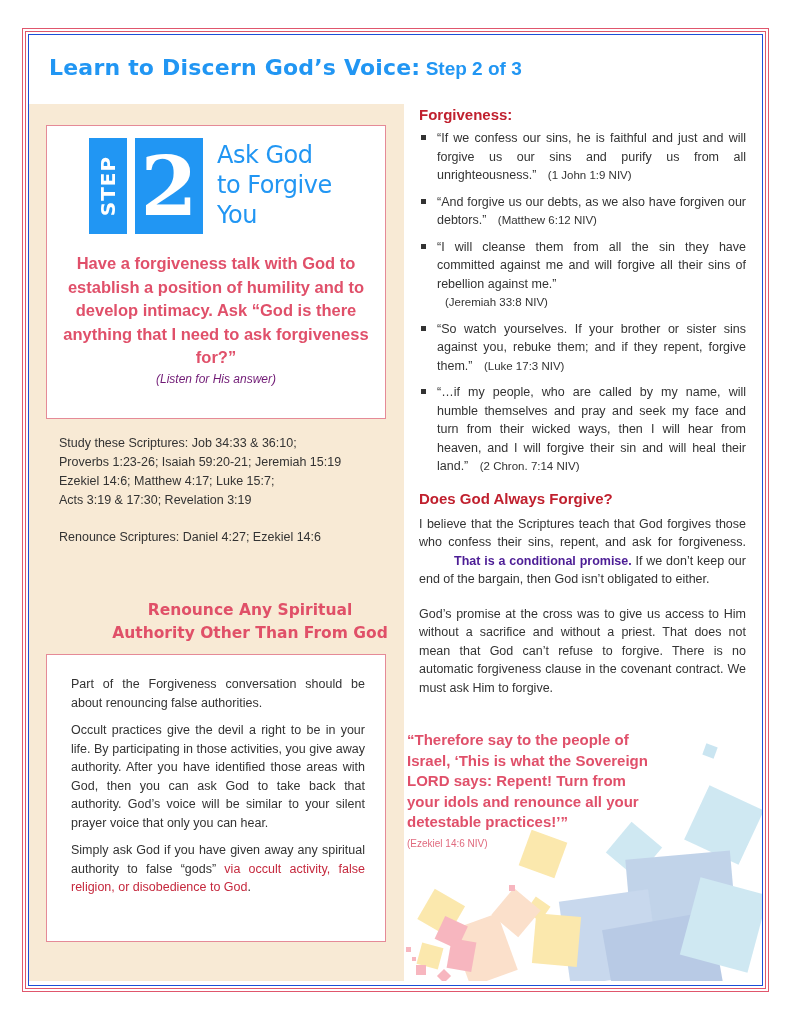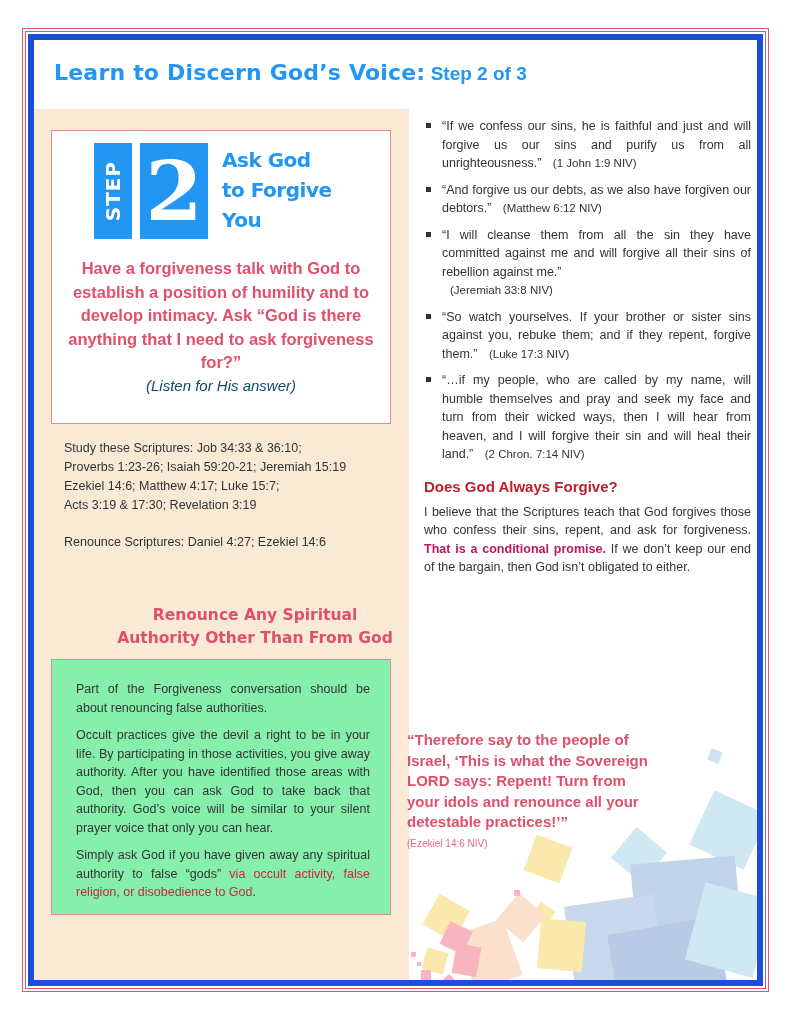--- a/index.html
+++ b/index.html
@@ -1,44 +1,44 @@
 <!DOCTYPE html>
 <html><head>
 <meta charset="utf-8">
 <style>
   html, body { margin:0; padding:0; background:#ffffff; }
   body { width:791px; height:1023px; position:relative; overflow:hidden; font-family:"Liberation Sans", sans-serif; color:#262626; }
   .frame-outer { position:absolute; left:22px; top:28px; width:747px; height:964px; border:1px solid #e0566c; box-sizing:border-box; }
   .frame-mid { position:absolute; left:25px; top:31px; width:741px; height:958px; border:1px solid #e0566c; box-sizing:border-box; }
-  .frame-thick { position:absolute; left:28px; top:34px; width:735px; height:952px; border:6px solid #1d4ed8; box-sizing:border-box; background:#fff; overflow:hidden; }
+  .frame-thick { position:absolute; left:28px; top:34px; width:735px; height:952px; border:1px solid #1d4ed8; box-sizing:border-box; background:#fff; overflow:hidden; }
   .title { position:absolute; left:20px; top:20px; white-space:nowrap; font-family:"DejaVu Sans", sans-serif; font-weight:bold; color:#2196f3; }
   .title .main { font-size:22px; letter-spacing:0.2px; }
   .title .sub { font-size:19px; font-weight:bold; font-family:"Liberation Sans", sans-serif; }
   .left-panel { position:absolute; left:0; top:69px; width:375px; height:877px; background:#f8ead5; }
   .step-box { position:absolute; left:17px; top:21px; width:340px; height:294px; background:#fff; border:1px solid #e58a97; box-sizing:border-box; }
   .step-badge { position:absolute; left:42px; top:12px; width:38px; height:96px; background:#2196f3; }
   .step-badge span { position:absolute; left:50%; top:50%; transform:translate(-50%,-50%) rotate(-90deg); color:#fff; font-weight:bold; font-size:20px; font-family:"DejaVu Sans", sans-serif; letter-spacing:1px; }
   .step-num { position:absolute; left:88px; top:12px; width:68px; height:96px; background:#2196f3; color:#fff; font-family:"DejaVu Serif", serif; font-size:82px; font-weight:bold; line-height:96px; text-align:center; }
-  .step-title { position:absolute; left:170px; top:14px; color:#2196f3; font-family:"DejaVu Sans", sans-serif; font-weight:bold; font-size:20px; line-height:30px; letter-spacing:-0.5px; }
+  .step-title { position:absolute; left:170px; top:14px; color:#2196f3; font-family:"DejaVu Sans", sans-serif; font-weight:normal; font-size:24px; line-height:30px; letter-spacing:-0.5px; }
   .step-lead { position:absolute; left:8px; right:8px; top:126px; text-align:center; color:#e0506a; font-weight:bold; font-size:16.5px; line-height:23.5px; }
-  .step-listen { position:absolute; left:0; right:0; top:246px; text-align:center; color:#0c4a6e; font-style:italic; font-size:15px; }
+  .step-listen { position:absolute; left:0; right:0; top:246px; text-align:center; color:#701a75; font-style:italic; font-size:12px; }
   .bible-text { position:absolute; left:30px; top:330px; width:320px; font-size:12.5px; line-height:19px; color:#333; }
   .bible-text p { margin:0 0 8px 0; }
   .renounce-heading { position:absolute; left:0; width:442px; top:495px; text-align:center; color:#e05068; font-family:"DejaVu Sans", sans-serif; font-weight:bold; font-size:15.5px; line-height:23px; }
-  .renounce-box { position:absolute; left:17px; top:550px; width:340px; height:256px; background:#86efac; border:1px solid #e58a97; box-sizing:border-box; padding:20px 20px 0 24px; font-size:12.5px; line-height:18.5px; color:#333; text-align:justify; }
+  .renounce-box { position:absolute; left:17px; top:550px; width:340px; height:288px; background:#ffffff; border:1px solid #e58a97; box-sizing:border-box; padding:20px 20px 0 24px; font-size:12.5px; line-height:18.5px; color:#333; text-align:justify; }
   .renounce-box p { margin:0 0 9px 0; }
   .red { color:#c5283d; }
   .right-col { position:absolute; left:390px; top:71px; width:327px; }
   .sec-head { color:#c0202e; font-weight:bold; font-size:15px; margin:0; }
   ul.verses { list-style:none; margin:6px 0 0 0; padding:0; }
   ul.verses li { position:relative; padding-left:18px; font-size:12.5px; line-height:18.5px; color:#333; text-align:justify; margin-bottom:8px; }
   ul.verses li .bullet { position:absolute; left:2px; top:6px; width:5px; height:5px; background:#333; }
   .ref { font-size:11.5px;padding-left:8px; }
   .para { font-size:12.5px; line-height:18.5px; color:#333; text-align:justify; margin:8px 0 16px 0; }
-  .bold-red { color:#be185d; font-weight:bold; }
+  .bold-red { color:#4c1d95; font-weight:bold;margin-left:35px; }
   .quote { position:absolute; left:407px; top:730px; width:250px; color:#e0506a; font-weight:bold; font-size:15px; line-height:20.5px; z-index:2; }
   .quote-ref { color:#e06a7e; font-size:10px; font-weight:normal; display:block; margin-top:1px; }
   .deco { position:absolute; left:375px; top:700px; width:360px; height:246px; z-index:1; }
 </style>
 </head>
 <body>
 
 <div class="frame-outer"></div>
 <div class="frame-mid"></div>
 <div class="frame-thick">
@@ -78,30 +78,32 @@
     </div>
 
     <div class="renounce-box">
       <p>Part of the Forgiveness conversation should be about renouncing false authorities.</p>
       <p>Occult practices give the devil a right to be in your life. By participating in those activities, you give away authority. After you have identified those areas with God, then you can ask God to take back that authority. God’s voice will be similar to your silent prayer voice that only you can hear.</p>
       <p><span>Simply ask God if you have given away any spiritual authority to false “gods” </span><span class="red">via occult activity, false religion, or disobedience to God</span><span>.</span></p>
     </div>
   </div>
 
   <div class="right-col">
+    <h3 class="sec-head">Forgiveness:</h3>
     <ul class="verses">
       <li><span class="bullet"></span><span>“If we confess our sins, he is faithful and just and will forgive us our sins and purify us from all unrighteousness.” </span><span class="ref">(1 John 1:9 NIV)</span></li>
       <li><span class="bullet"></span><span> “And forgive us our debts, as we also have forgiven our debtors.” </span><span class="ref">(Matthew 6:12 NIV)</span></li>
       <li><span class="bullet"></span><span> “I will cleanse them from all the sin they have committed against me and will forgive all their sins of rebellion against me.” </span><br><span class="ref">(Jeremiah 33:8 NIV)</span></li>
       <li><span class="bullet"></span><span> “So watch yourselves. If your brother or sister sins against you, rebuke them; and if they repent, forgive them.” </span><span class="ref">(Luke 17:3 NIV)</span></li>
       <li><span class="bullet"></span><span>“…if my people, who are called by my name, will humble themselves and pray and seek my face and turn from their wicked ways, then I will hear from heaven, and I will forgive their sin and will heal their land.” </span><span class="ref">(2 Chron. 7:14 NIV)</span></li>
     </ul>
 
     <h3 class="sec-head" style="margin-top:14px;">Does God Always Forgive?</h3>
     <p class="para"><span>I believe that the Scriptures teach that God forgives those who confess their sins, repent, and ask for forgiveness. </span><span class="bold-red">That is a conditional promise.</span><span> If we don’t keep our end of the bargain, then God isn’t obligated to either.</span></p>
+    <p class="para">God’s promise at the cross was to give us access to Him without a sacrifice and without a priest. That does not mean that God can’t refuse to forgive. There is no automatic forgiveness clause in the covenant contract.  We must ask Him to forgive.</p>
   </div>
 
   <svg class="deco" viewBox="0 0 360 246">
     <g opacity="0.55">
       <rect x="300" y="10" width="12" height="12" fill="#9fd0e6" transform="rotate(20 306 16)"></rect>
       <rect x="290" y="60" width="60" height="60" fill="#a8d6e8" transform="rotate(25 320 90)"></rect>
       <rect x="210" y="95" width="40" height="40" fill="#a8d6e8" transform="rotate(40 230 115)"></rect>
       <rect x="225" y="120" width="105" height="90" fill="#8fb0d8" transform="rotate(-5 277 165)"></rect>
       <rect x="160" y="160" width="90" height="85" fill="#9bb8de" transform="rotate(-8 205 200)"></rect>
       <rect x="205" y="185" width="110" height="90" fill="#7f9fd0" transform="rotate(-10 260 230)"></rect>

